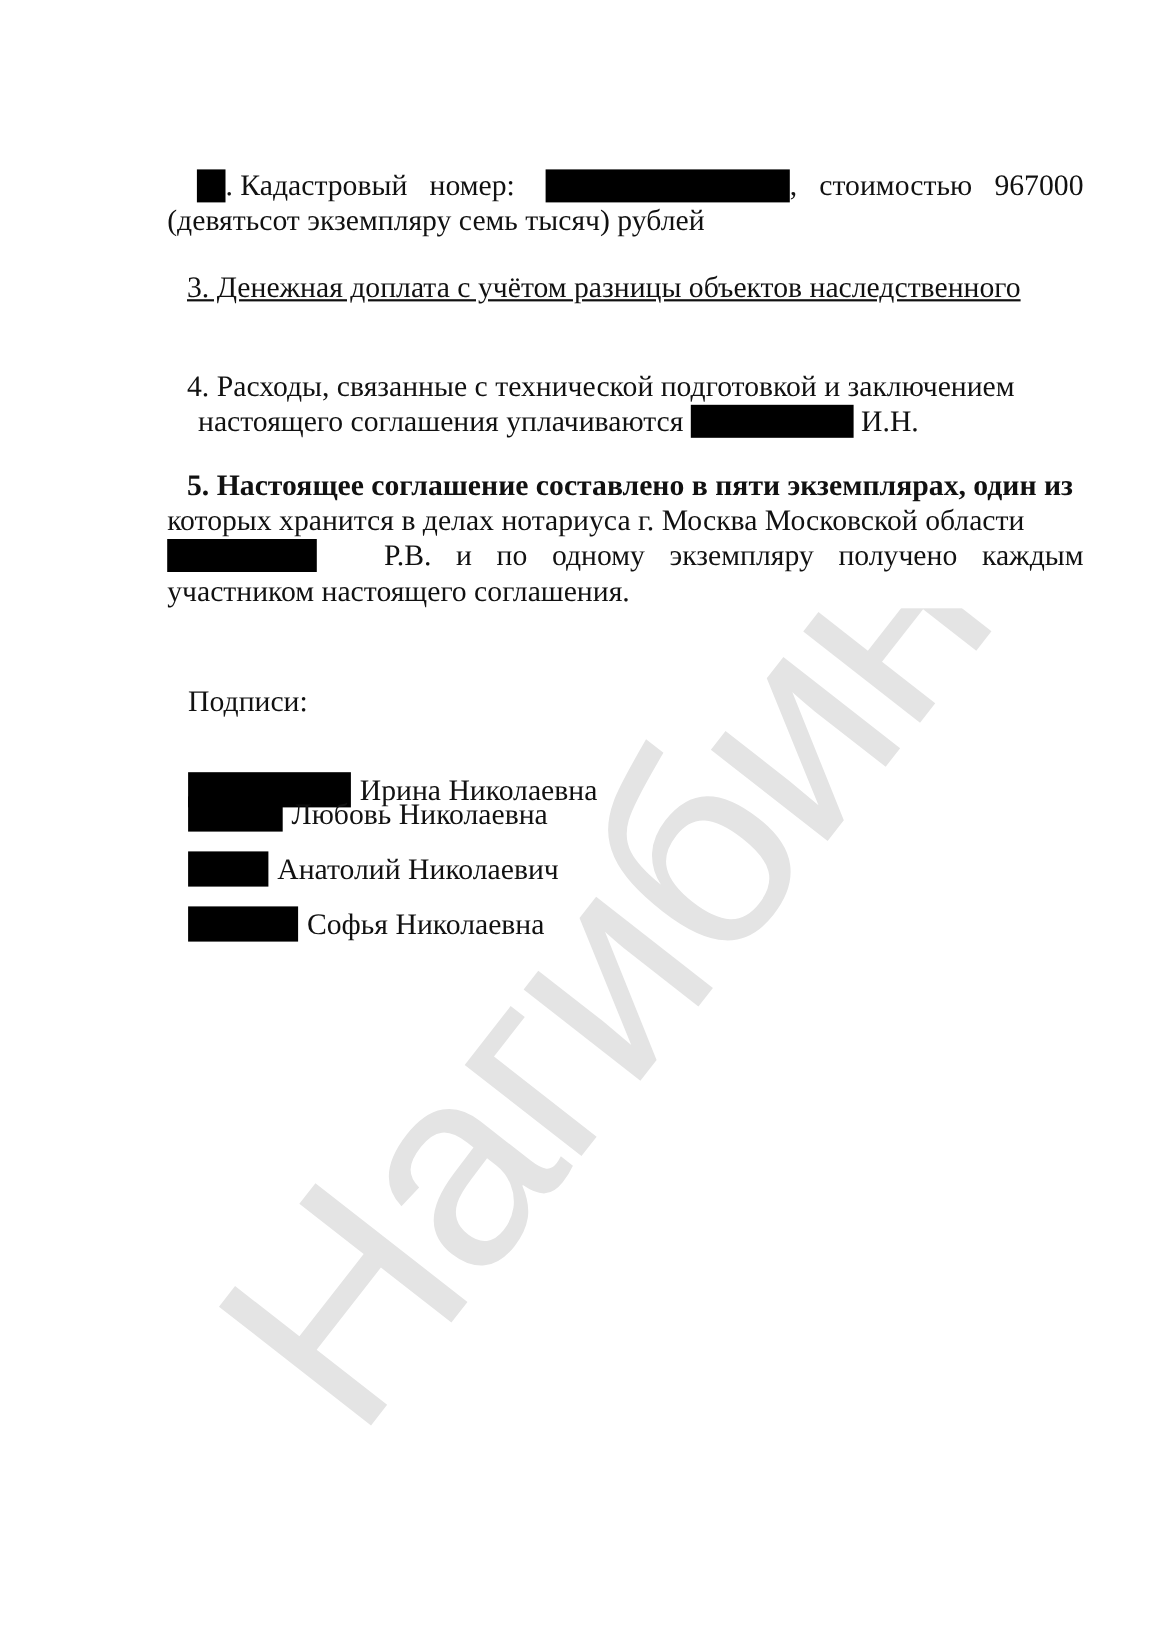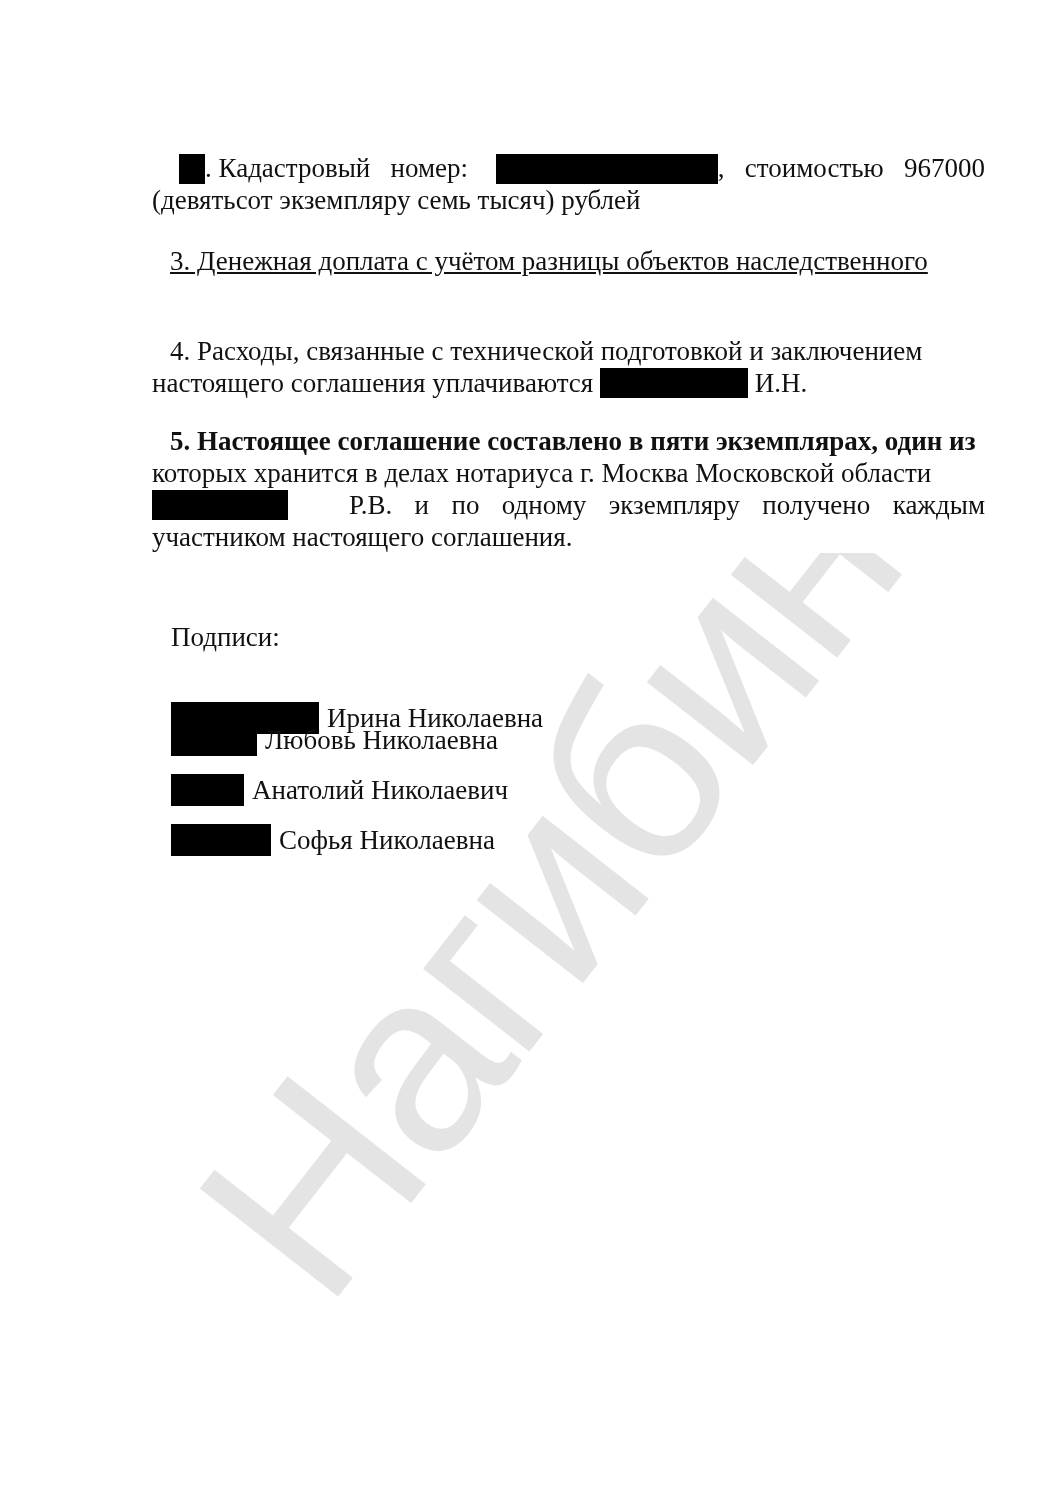--- a/index.html
+++ b/index.html
@@ -42,21 +42,21 @@
   </div>
   <div>(девятьсот экземпляру семь тысяч) рублей</div>
 </div>
 
 <div class="para" style="top:245px;text-decoration:underline;">
   <div style="padding-left:18px;">3. Денежная доплата с учётом разницы объектов наследственного</div>
 </div>
 
 <div class="para" style="top:335px;">
   <div style="padding-left:18px;">4. Расходы, связанные с технической подготовкой и заключением</div>
-  <div style="white-space:pre;"><span>настоящего соглашения уплачиваются </span><span class="redact" style="width:148px;"></span><span> И.Н.</span></div>
+  <div style="white-space:pre;margin-left:28px;"><span>настоящего соглашения уплачиваются </span><span class="redact" style="width:148px;"></span><span> И.Н.</span></div>
 </div>
 
 <div class="para" style="top:425px;">
   <div style="padding-left:18px;font-weight:bold;">5. Настоящее соглашение составлено в пяти экземплярах, один из</div>
   <div>которых хранится в делах нотариуса г. Москва Московской области</div>
   <div style="display:flex; align-items:center; white-space:pre;">
     <span class="redact" style="width:136px; margin-right:24px;"></span>
     <span style="flex:1; text-align:justify; text-align-last:justify;margin-left:37px;">Р.В.   и   по   одному   экземпляру   получено   каждым</span>
   </div>
   <div>участником настоящего соглашения.</div>

